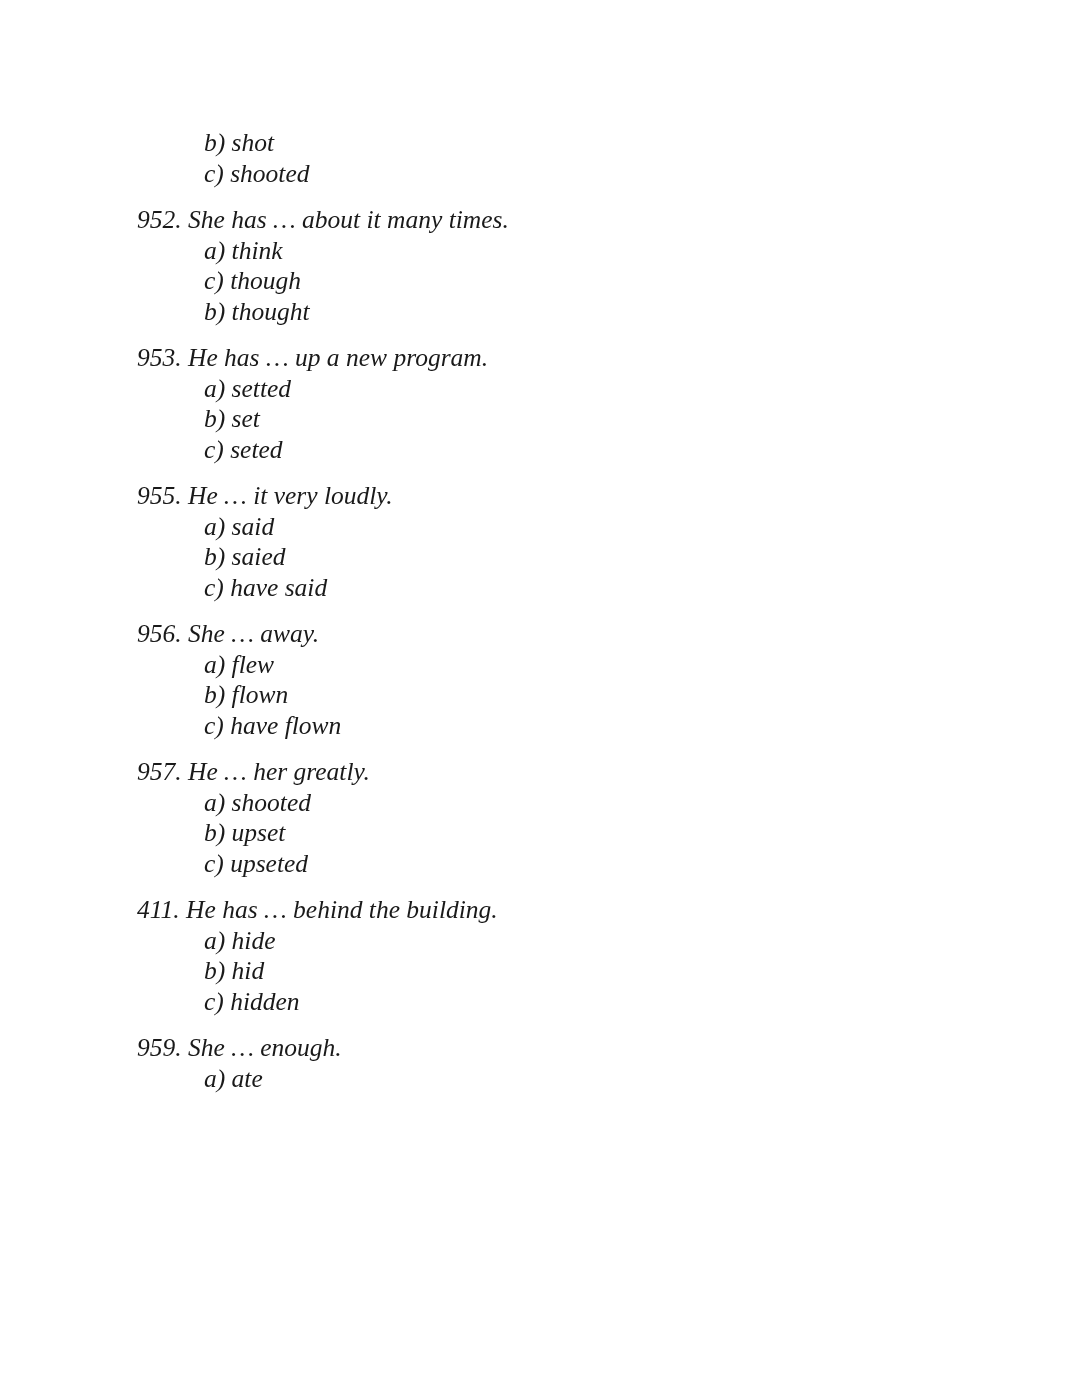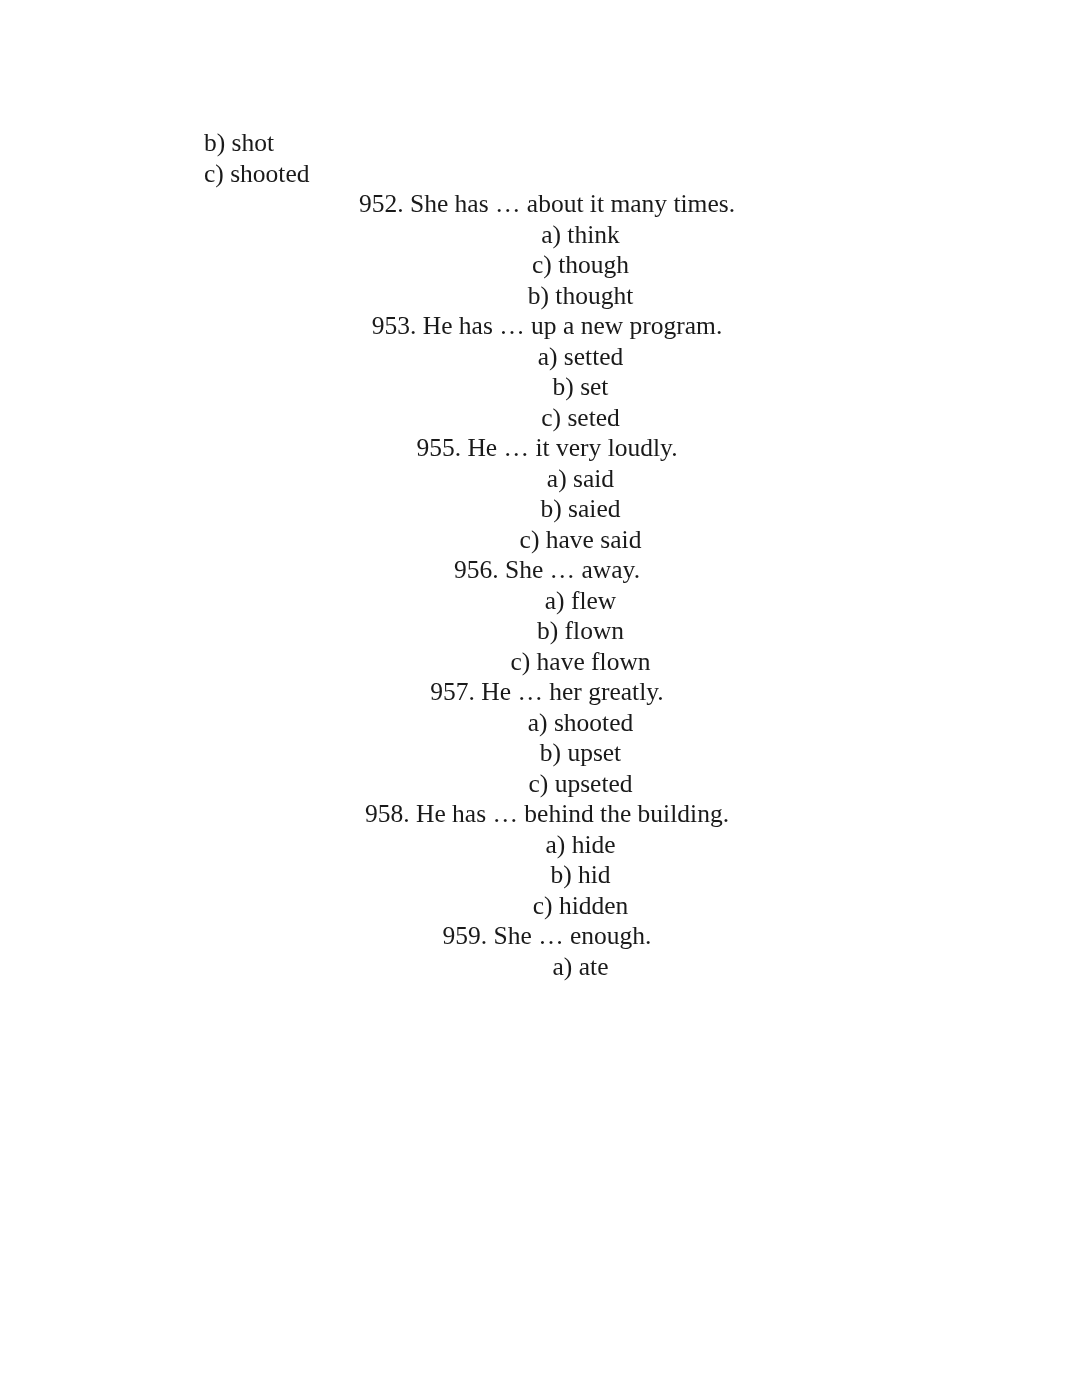--- a/index.html
+++ b/index.html
@@ -17,34 +17,35 @@
     overflow: hidden;
   }
 
   .page {
     position: relative;
     width: 1080px;
     height: 1397px;
     background: #ffffff;
     box-sizing: border-box;
     padding: 128px 0 0 0;
+    font-style: italic;
   }
 
   .content {
     margin-left: 137px;
     width: 820px;
   }
 
   
   .question-block {
     margin: 0;
     padding: 0;
   }
   .question-block + .question-block {
-    text-align: center;
+    margin-top: 16px;
   }
 
   .question-line {
     font-size: 25.5px;
     line-height: 30.5px;
     white-space: pre;
     margin: 0;
   }
 
   .options {
@@ -105,21 +106,21 @@
       </div>
       <div class="question-block">
         <div class="question-line">957. He … her greatly.</div>
         <ul class="options">
           <li class="option-line">a) shooted</li>
           <li class="option-line">b) upset</li>
           <li class="option-line">c) upseted</li>
         </ul>
       </div>
       <div class="question-block">
-        <div class="question-line">958. He has … behind the building.</div>
+        <div class="question-line">411. He has … behind the building.</div>
         <ul class="options">
           <li class="option-line">a) hide</li>
           <li class="option-line">b) hid</li>
           <li class="option-line">c) hidden</li>
         </ul>
       </div>
       <div class="question-block">
         <div class="question-line">959. She … enough.</div>
         <ul class="options">
           <li class="option-line">a) ate</li>

